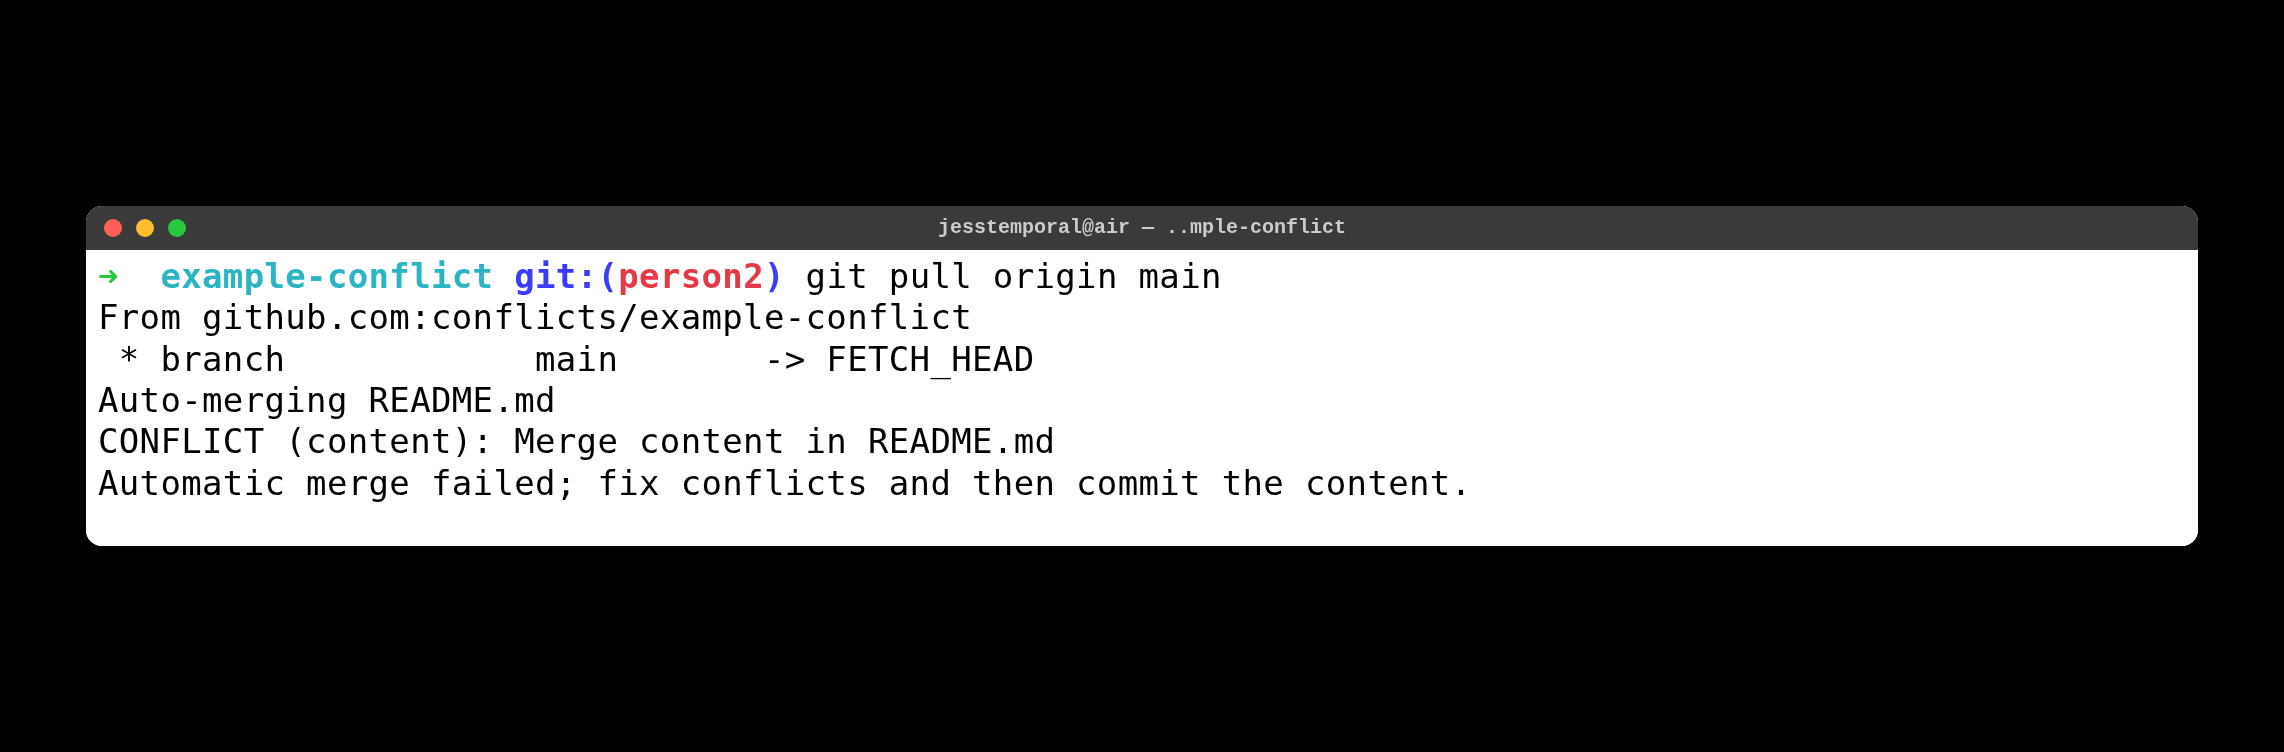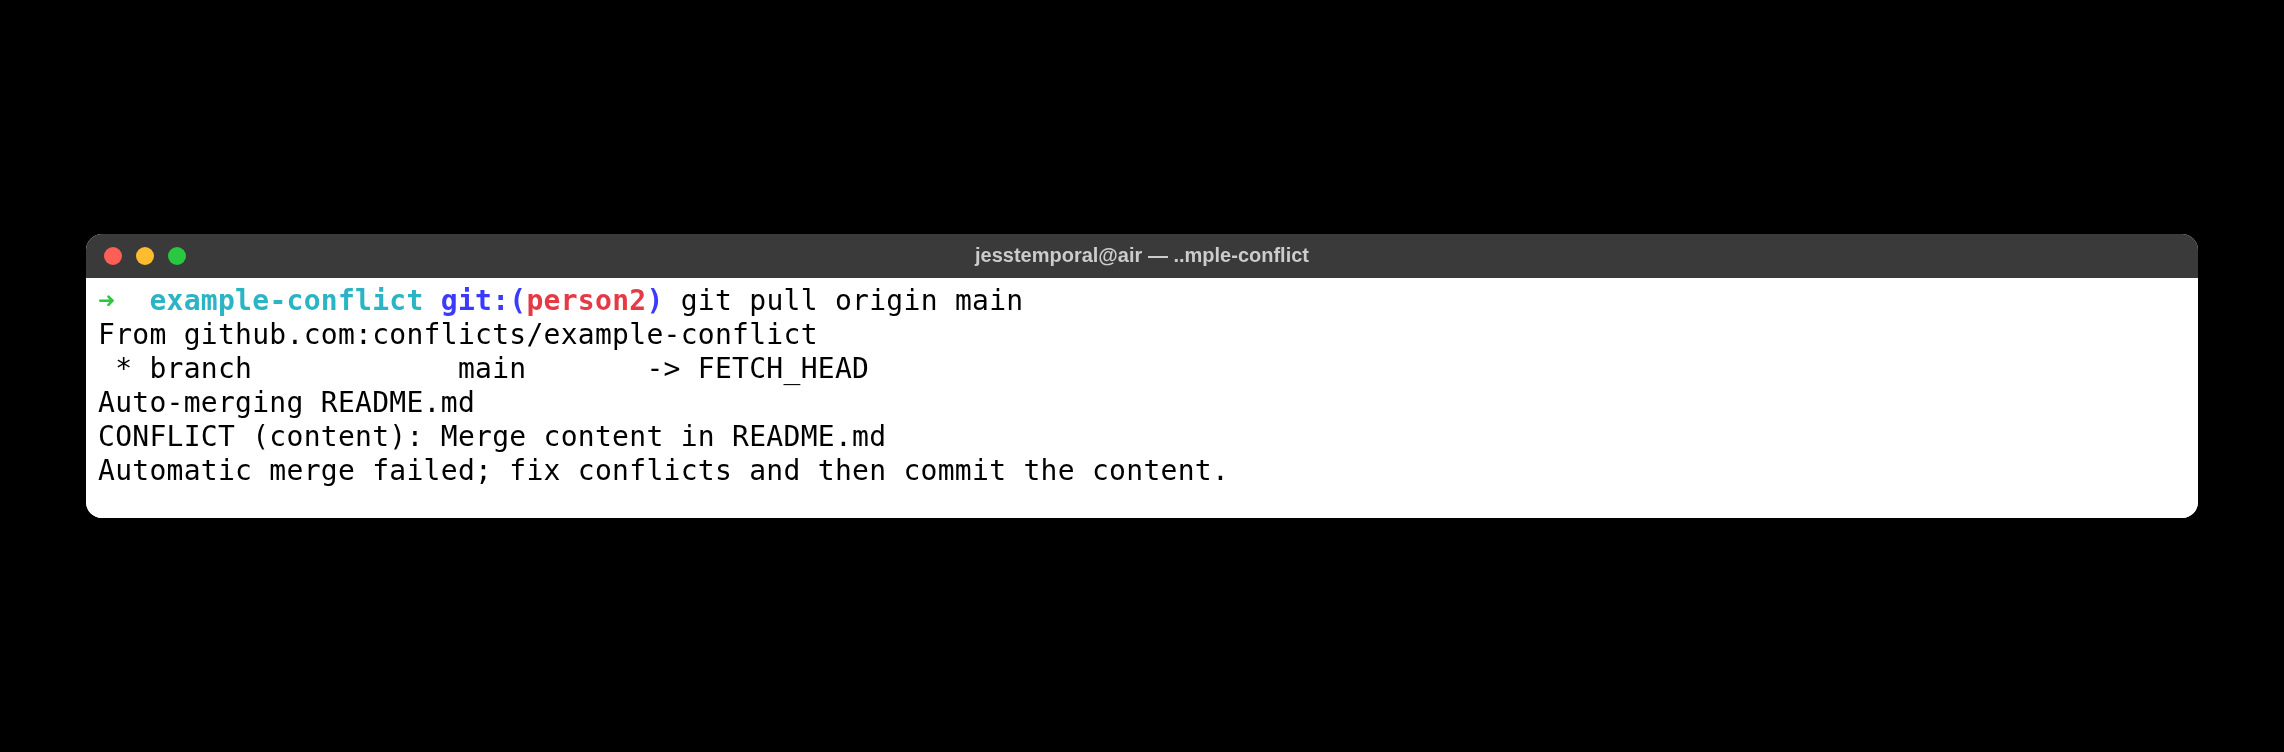--- a/index.html
+++ b/index.html
@@ -51,27 +51,27 @@
     .traffic-light.close { background: #ff5f57; }
     .traffic-light.minimize { background: #febc2e; }
     .traffic-light.maximize { background: #28c840; }
     
     .window-title {
       flex: 1;
       text-align: center;
       color: #ccc;
       font-size: 20px;
       font-weight: 600;
-      font-family: Liberation Sans, sans-serif;
+      font-family: Liberation Mono, monospace;
     }
     
     .terminal-body {
       background: #fff;
-      padding: 6px 12px 30px 12px;
-      font-size: 28px;
+      padding: 6px 12px 42px 12px;
+      font-size: 34px;
       line-height: 1.22;
       color: #000;
       letter-spacing: 0.01em;
     }
     
     .line {
       white-space: pre;
     }
     
     .arrow-green {

